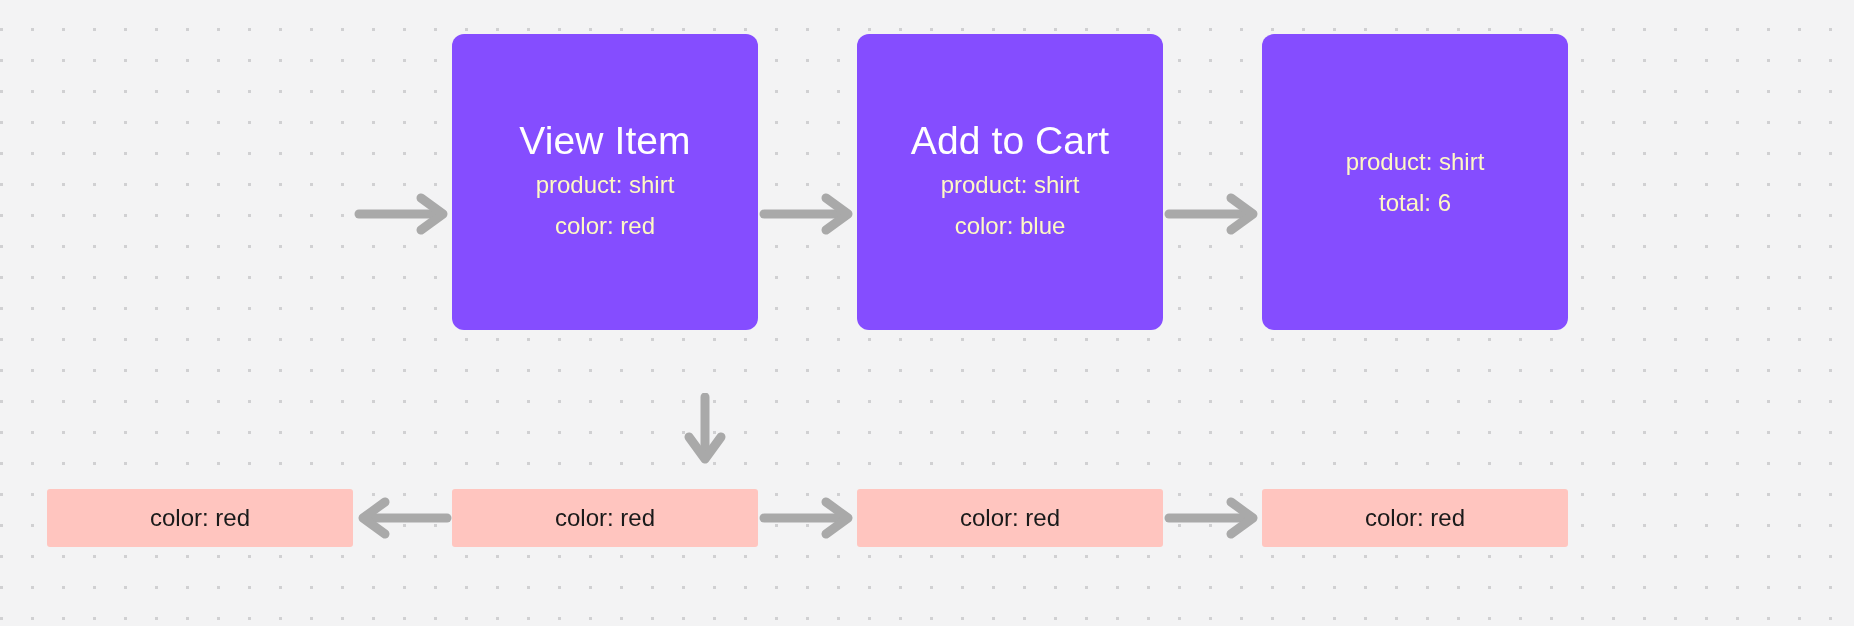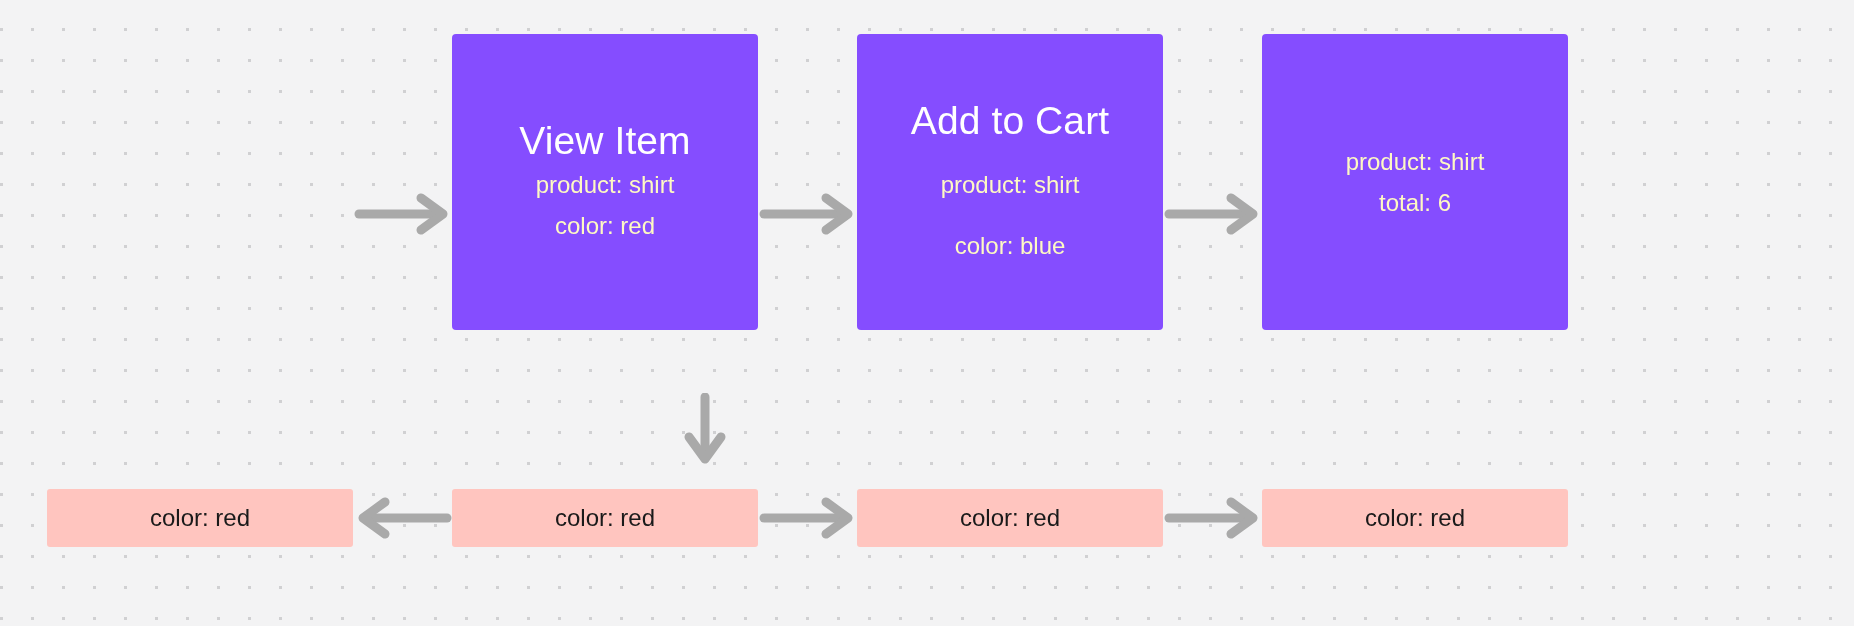--- a/index.html
+++ b/index.html
@@ -33,21 +33,21 @@
     width: 1854px;
     height: 296px;
   }
 
   .node {
     position: absolute;
     top: 0;
     width: 306px;
     height: 296px;
     background-color: #854dff;
-    border-radius: 4px;
+    border-radius: 12px;
     box-sizing: border-box;
     display: flex;
     flex-direction: column;
     align-items: center;
     justify-content: center;
     color: #ffffff;
     padding: 0 10px;
   }
 
   .node-title {
@@ -112,21 +112,21 @@
 
   <div class="node-row">
 
 
     <div class="node" style="left:452px;">
       <div class="node-title">View Item</div>
       <div class="node-detail">product: shirt</div>
       <div class="node-detail">color: red</div>
     </div>
 
-    <div class="node" style="left:857px;gap:20px;">
+    <div class="node" style="left:857px;">
       <div class="node-title">Add to Cart</div>
       <div class="node-detail">product: shirt</div>
       <div class="node-detail">color: blue</div>
     </div>
 
     <div class="node" style="left:1262px;">
       <div class="node-detail">product: shirt</div>
       <div class="node-detail">total: 6</div>
     </div>
   </div>

